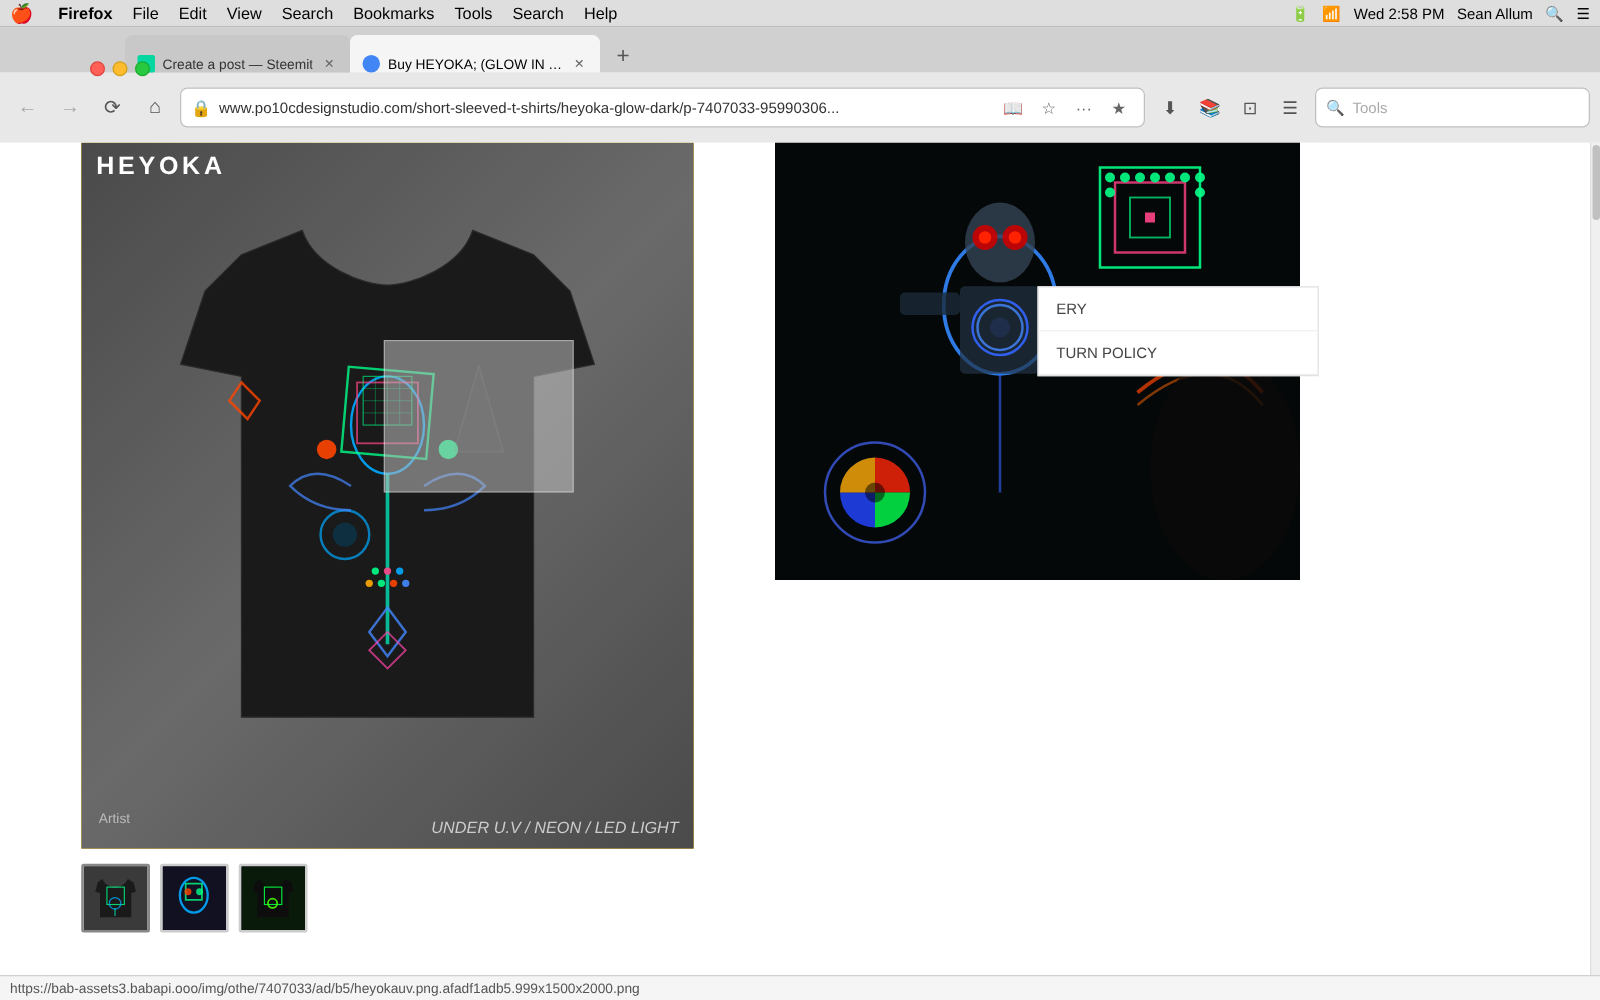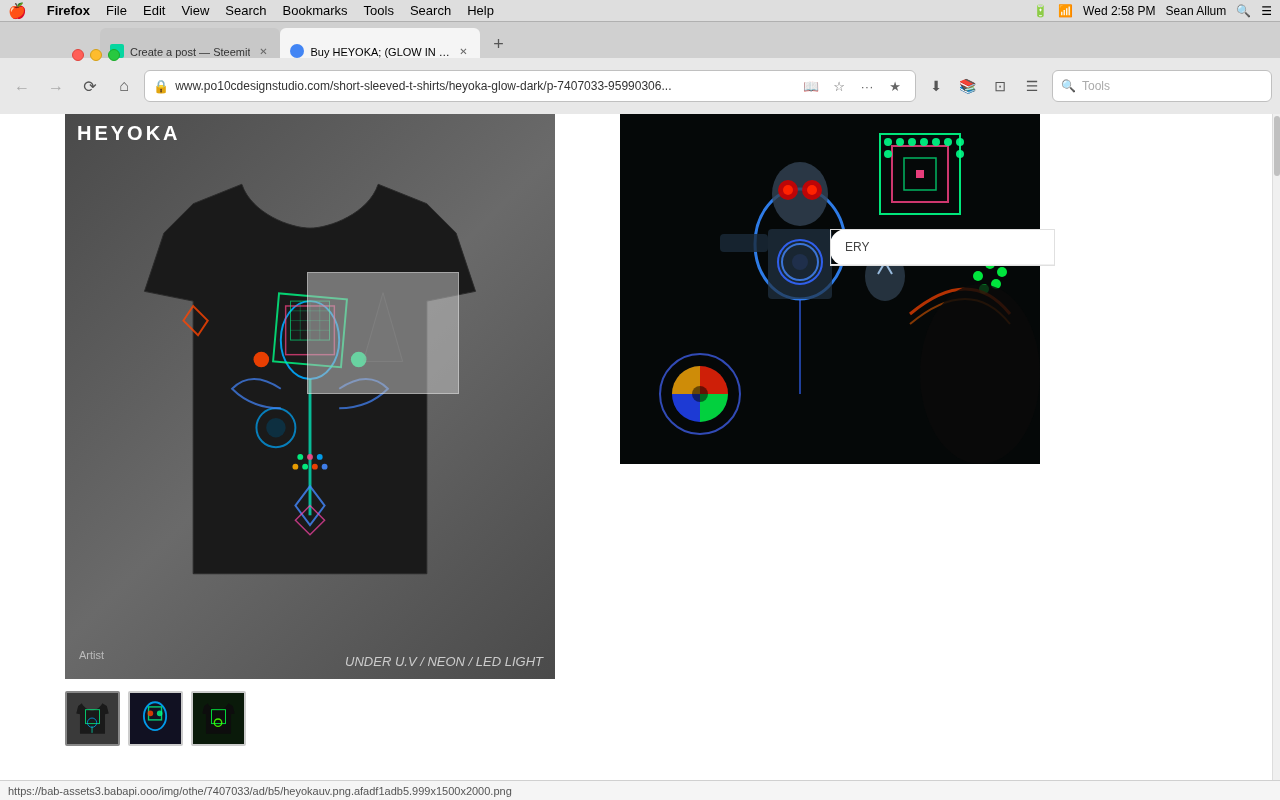--- a/index.html
+++ b/index.html
@@ -268,21 +268,20 @@
       overflow: hidden;
     }
 
     
     .right-sidebar {
       width: 225px;
       position: absolute;
       right: 0;
       top: 115px;
       background: #fff;
-      border-radius: 16px;
     }
 
     .sidebar-panel {
       border: 1px solid #e0e0e0;
       margin-bottom: 0;
     }
 
     .sidebar-item-row {
       padding: 10px 14px;
       font-size: 12px;
@@ -547,20 +546,21 @@
 
         <line x1="180" y1="185" x2="180" y2="280" stroke="#3366ff" stroke-width="2" opacity="0.6"></line>
 
         <ellipse cx="360" cy="260" rx="60" ry="90" fill="#0a0a0a" opacity="0.8"></ellipse>
       </svg>
     </div>
 
     <div class="right-sidebar">
       <div class="sidebar-panel">
         <div class="sidebar-item-row">ERY</div>
+        <div class="sidebar-item-row">TURN POLICY</div>
       </div>
     </div>
   </div>
 
   <div style="position:absolute;right:0;top:0;width:8px;height:100%;background:#f0f0f0;border-left:1px solid #ddd;">
     <div style="width:6px;height:60px;background:#c0c0c0;border-radius:3px;margin:2px auto;"></div>
   </div>
 </div>
 
 <div class="status-bar">

